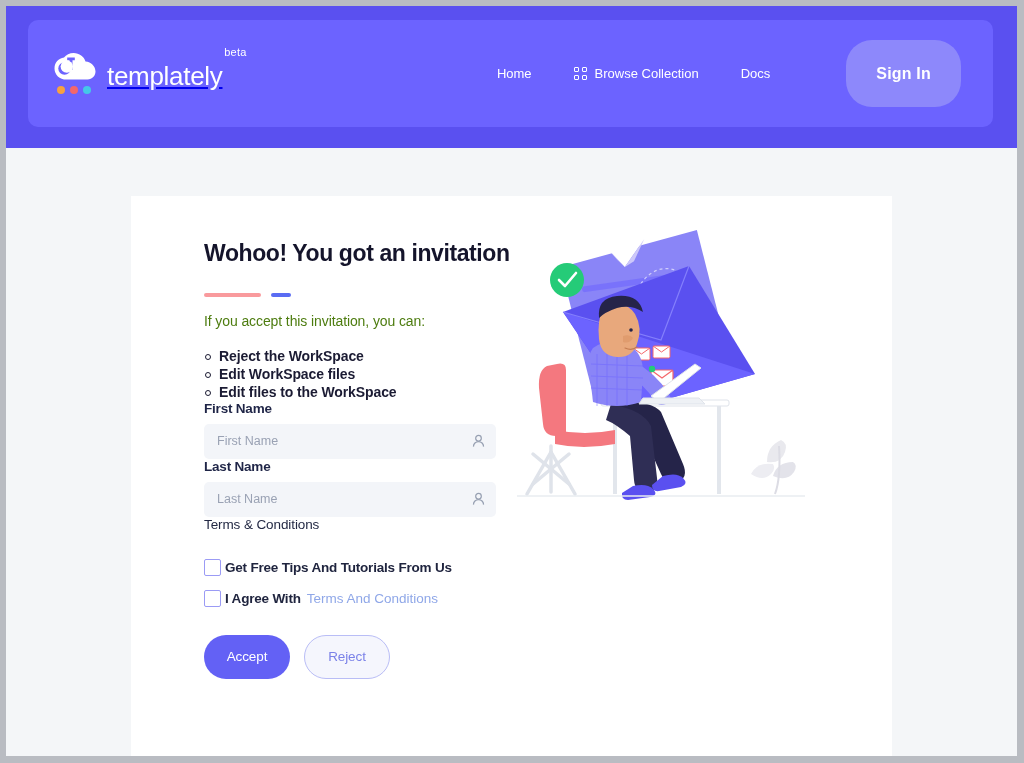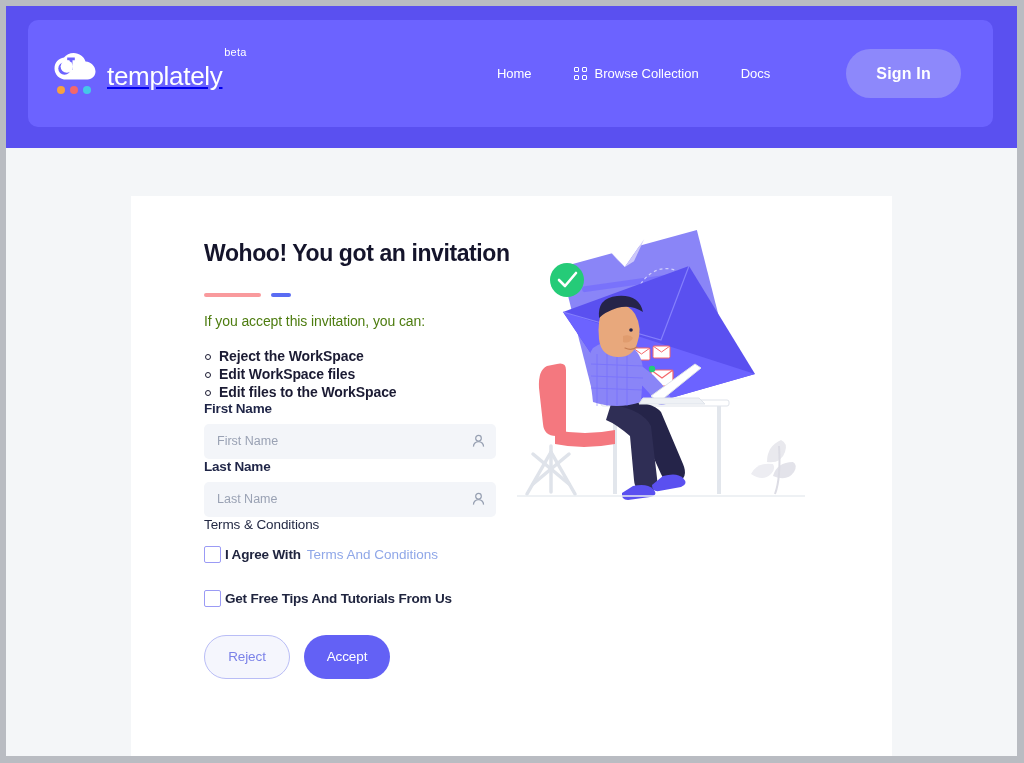--- a/index.html
+++ b/index.html
@@ -137,21 +137,21 @@
   .grid-icon span:nth-child(3) { left: 0; bottom: 0; }
   .grid-icon span:nth-child(4) { right: 0; bottom: 0; }
 
   .signin-btn {
     margin-left: 34px;
     background: #8d88fb;
     color: #ffffff;
     border: none;
     border-radius: 26px;
     padding: 8px 30px;
-    height: 49px;
+    height: 67px;
     font-size: 16px;
     font-weight: 700;
     font-family: inherit;
     letter-spacing: 0.2px;
     cursor: pointer;
   }
 
   
   .page-body {
     position: relative;
@@ -417,34 +417,34 @@
             <input class="text-input" type="text" placeholder="Last Name" style="">
             <svg class="field-icon" viewBox="0 0 16 16" xmlns="http://www.w3.org/2000/svg">
               <circle cx="8" cy="5" r="3" fill="none" stroke="#97a0b2" stroke-width="1.3"></circle>
               <path d="M2.6 14 a5.4 5.4 0 0 1 10.8 0" fill="none" stroke="#97a0b2" stroke-width="1.3"></path>
             </svg>
           </div>
         </div>
 
         <div class="terms-heading">Terms &amp; Conditions</div>
 
+        <div class="check-row second">
+          <span class="check-box"></span>
+          <span class="check-label">Get Free Tips And Tutorials From Us</span>
+        </div>
+
         <div class="check-row">
           <span class="check-box"></span>
           <span class="check-label">I Agree With</span>
           <a class="terms-link" href="#">Terms And Conditions</a>
         </div>
 
-        <div class="check-row second">
-          <span class="check-box"></span>
-          <span class="check-label">Get Free Tips And Tutorials From Us</span>
-        </div>
-
         <div class="btn-row">
+          <button class="btn btn-accept">Accept</button>
           <button class="btn btn-reject">Reject</button>
-          <button class="btn btn-accept">Accept</button>
         </div>
 
       </div>
 
       <div class="card-right">
         <svg class="illustration" viewBox="0 0 300 300" xmlns="http://www.w3.org/2000/svg">
 
           <g transform="rotate(-8 150 120)">
             <path d="M60 40 L200 22 L214 150 L74 168 Z" fill="#8a85f7"></path>
             <rect x="78" y="62" width="112" height="6" rx="3" fill="#6c63ff" opacity="0.55"></rect>

